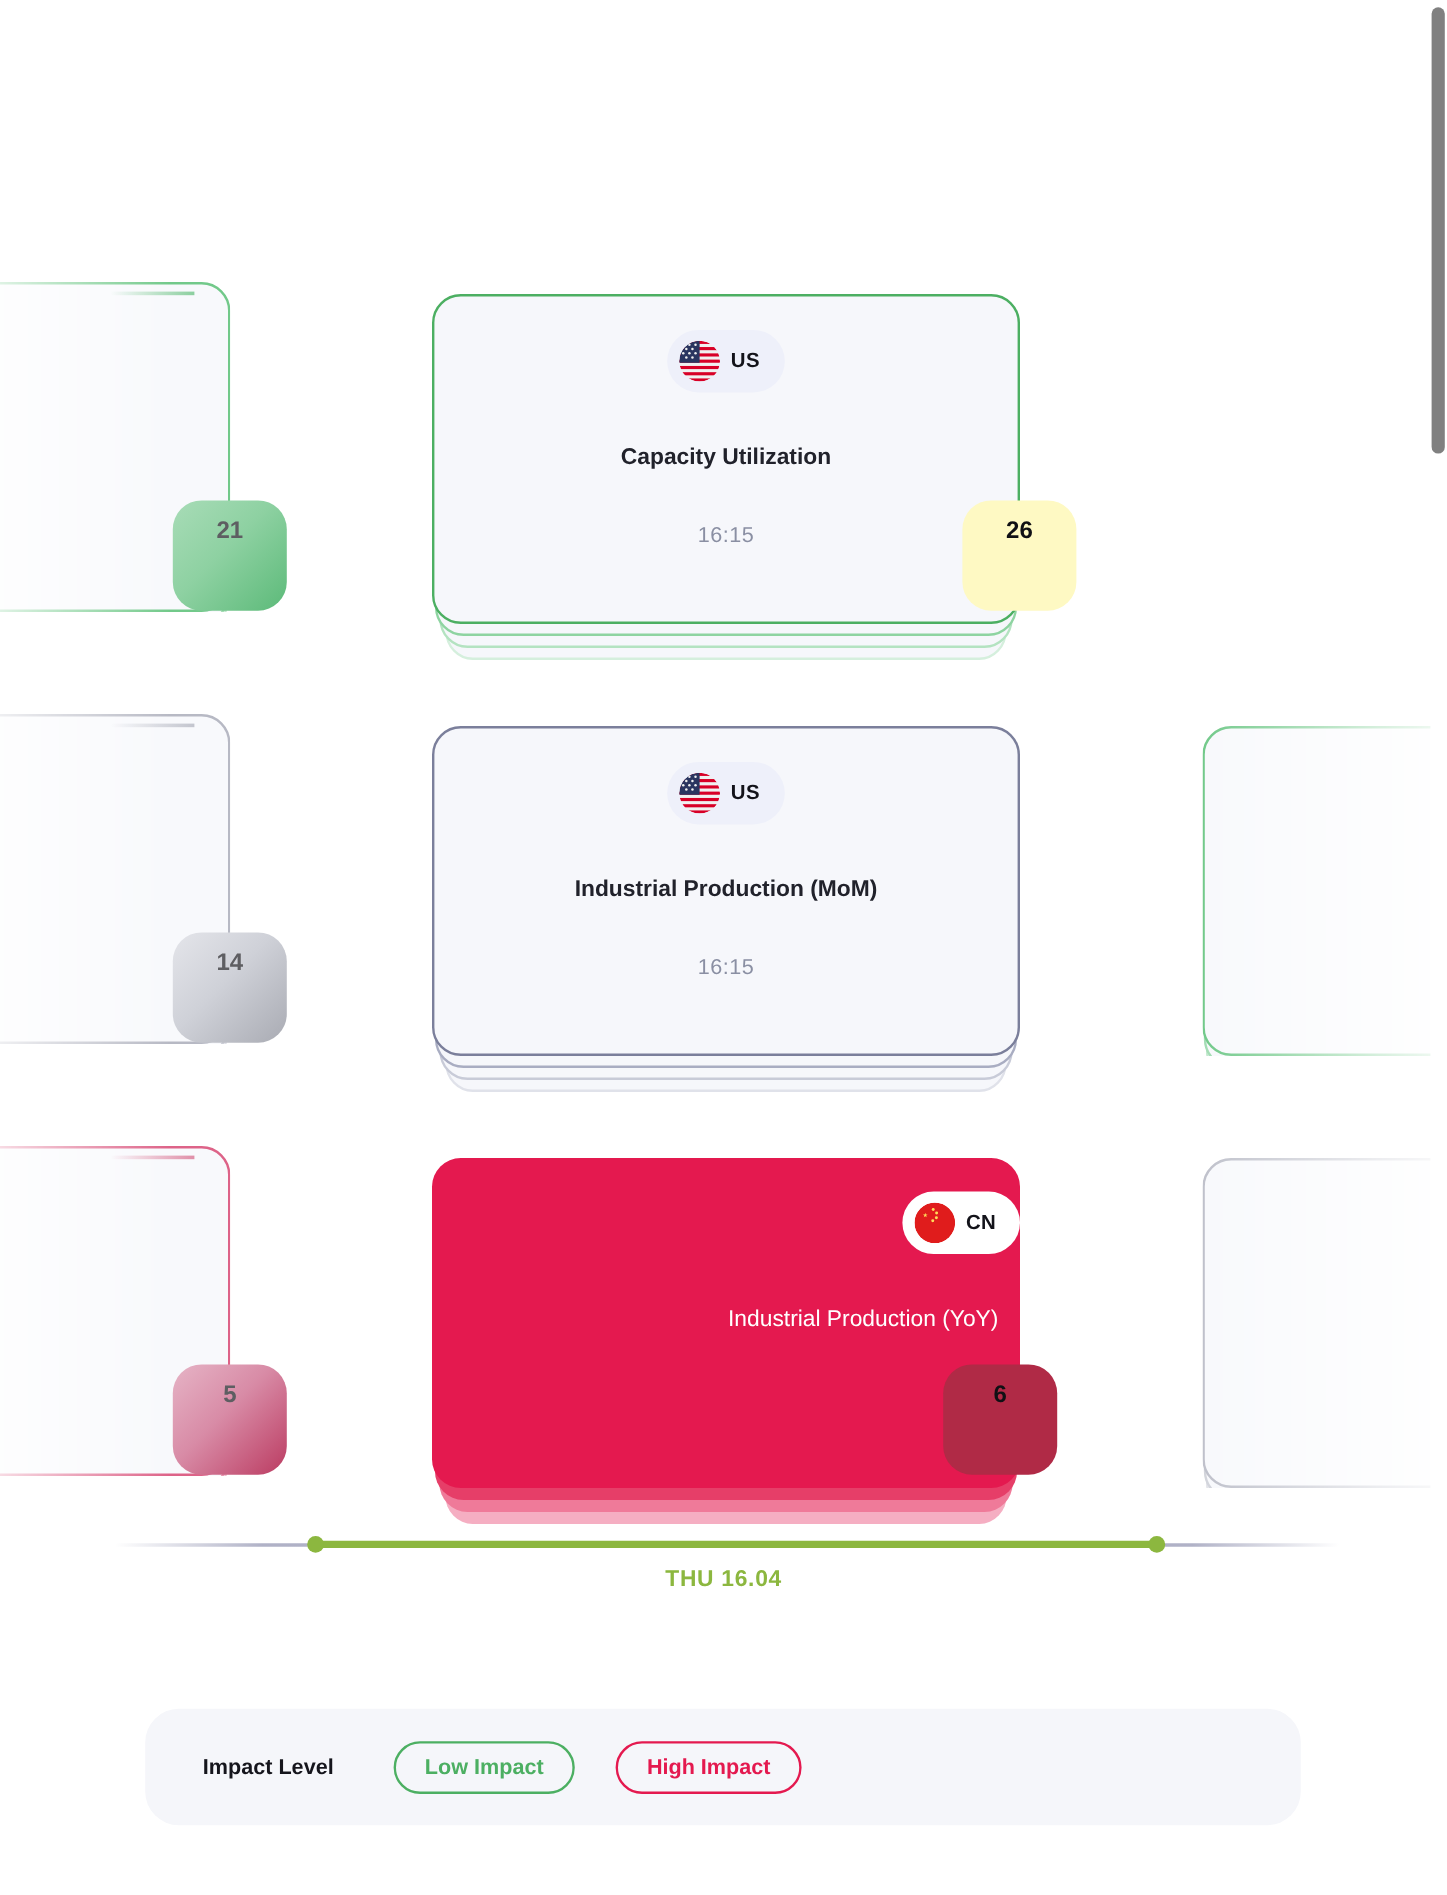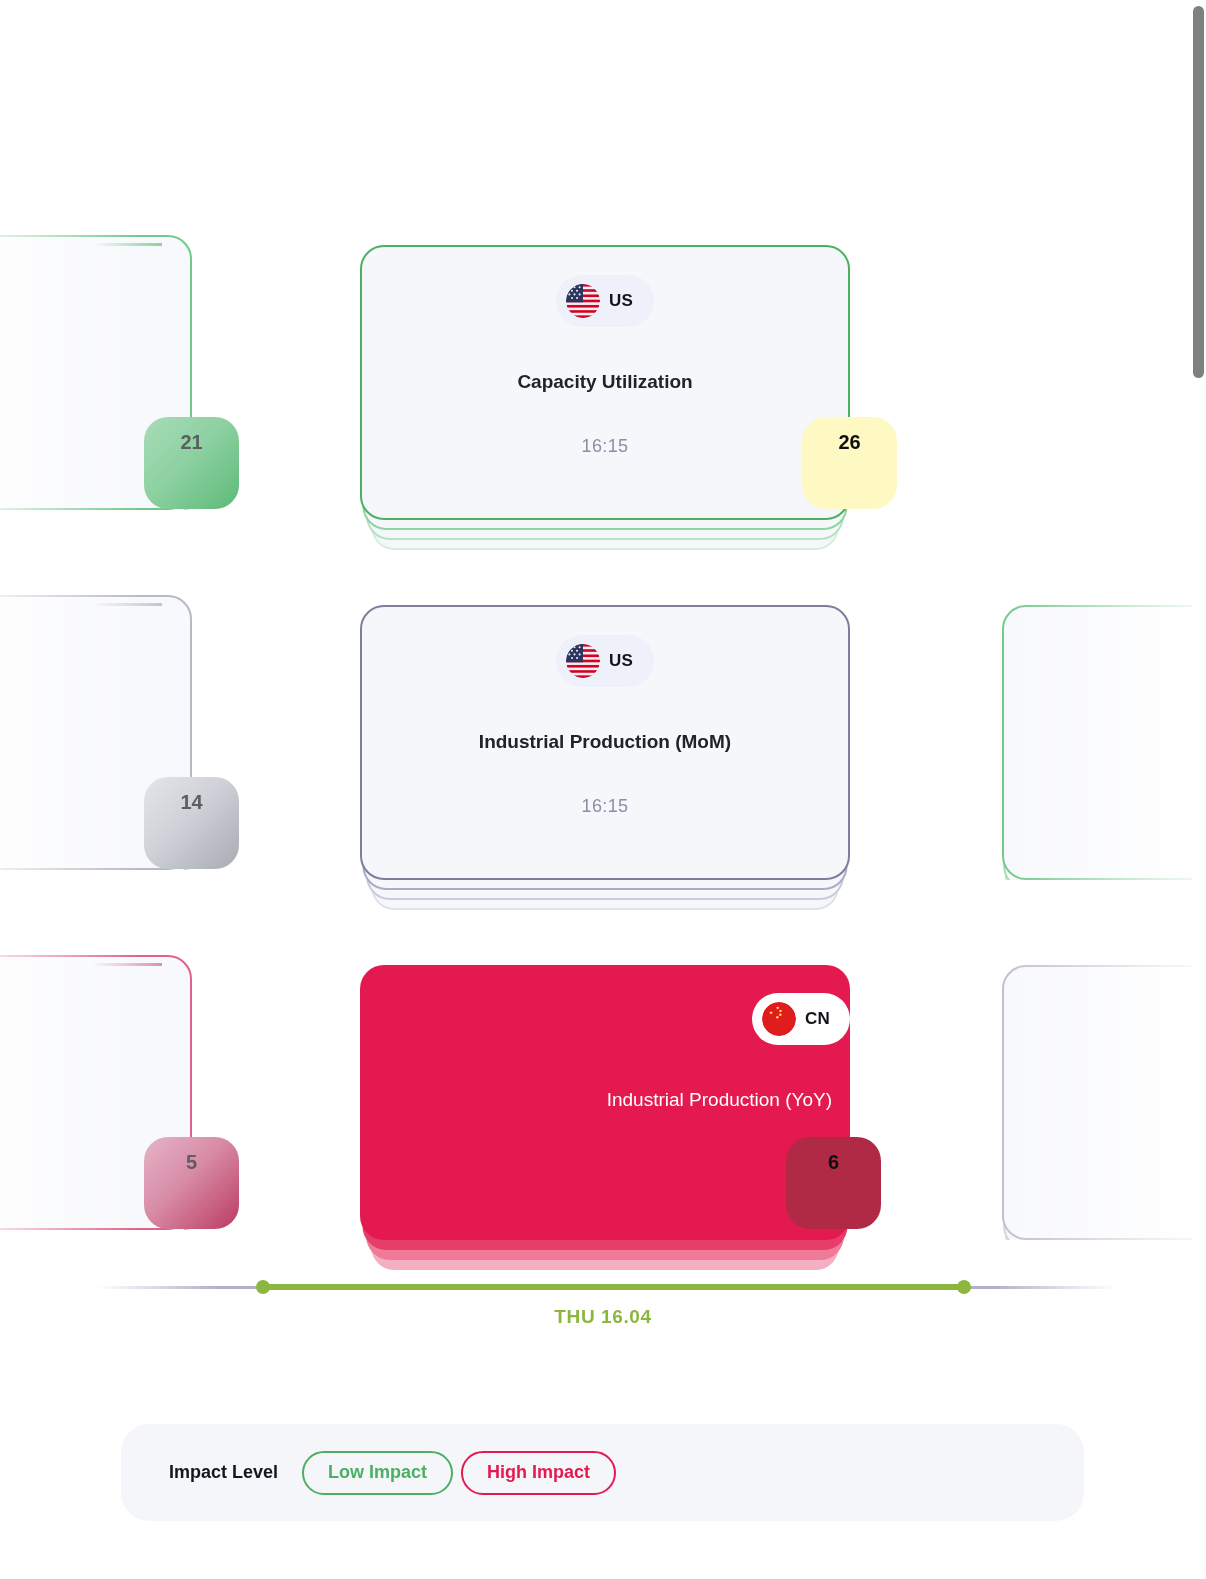--- a/index.html
+++ b/index.html
@@ -248,21 +248,21 @@
     position: absolute;
     left: 121px;
     top: 1424px;
     width: 963px;
     height: 97px;
     background: #f5f6fa;
     border-radius: 28px;
     display: flex;
     align-items: center;
     padding-left: 48px;
-    gap: 8px;
+    gap: 34px;
   }
   .legend-title {
     font-size: 18px;
     font-weight: bold;
     color: #15151c;
     margin-right: 16px;
   }
   .legend-pill {
     height: 44px;
     padding: 0 24px;

